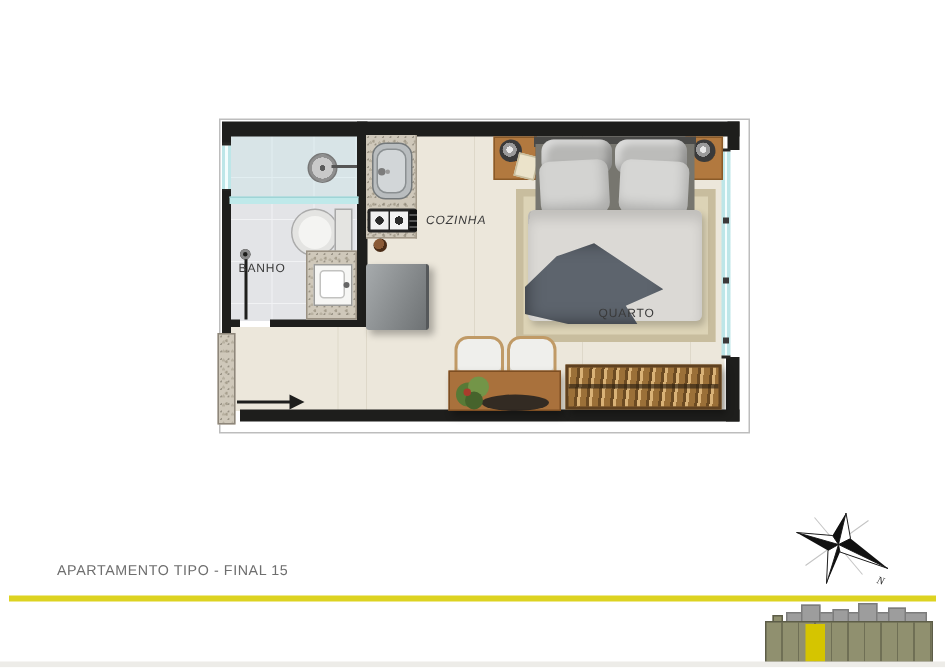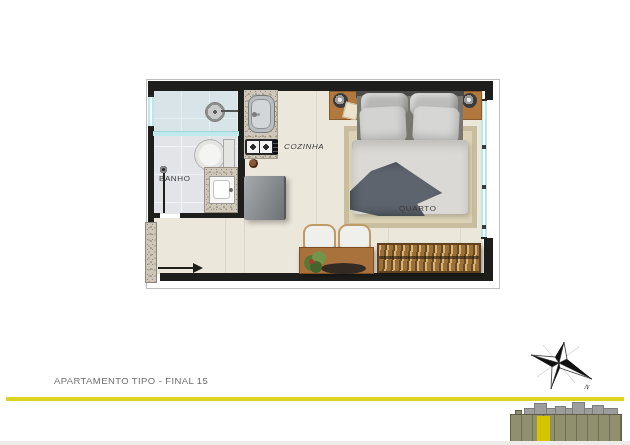--- a/index.html
+++ b/index.html
@@ -131,21 +131,21 @@
   <div class="abs" style="left:379px;top:256px;width:100px;height:3px;background:#2c2013;opacity:.65;"></div>
 
   <div class="abs" style="left:158px;top:267px;width:36px;height:2px;background:#1e1e1c;"></div>
   <div class="abs" style="left:193px;top:263px;width:0;height:0;border-left:10px solid #1e1e1c;
               border-top:5px solid transparent;border-bottom:5px solid transparent;"></div>
 
   <div class="room-label" style="left:159px;top:150px;margin-top:24px;">BANHO</div>
   <div class="room-label" style="left:284px;top:142px;font-style:italic;">COZINHA</div>
   <div class="room-label" style="left:399px;top:204px;">QUARTO</div>
 
-  <div class="abs" style="left:54px;top:375px;font-size:9.5px;color:#6e6e6e;letter-spacing:.4px;text-align:center;">APARTAMENTO TIPO - FINAL 15</div>
+  <div class="abs" style="left:38px;top:375px;font-size:9.5px;color:#6e6e6e;letter-spacing:.4px;text-align:center;">APARTAMENTO TIPO - FINAL 15</div>
   <div class="abs" style="left: 6px; top: 397px; width: 618px; height: 4px; background: rgb(221, 211, 33);"></div>
 
   <svg class="abs" style="left:529px;top:341px;" width="66" height="52" viewBox="0 0 66 52">
     <line x1="8" y1="36" x2="50" y2="6" stroke="#c4c4c4" stroke-width="0.7"></line>
     <line x1="14" y1="4" x2="46" y2="42" stroke="#c4c4c4" stroke-width="0.7"></line>
     <polygon points="35,1 38,18 63,38 31,27 22,48 23,26 2,14 26,16" fill="#111"></polygon>
     <polygon points="35,1 38,18 30,22" fill="#fff" stroke="#111" stroke-width="0.6"></polygon>
     <polygon points="63,38 31,27 30,22" fill="#fff" stroke="#111" stroke-width="0.6"></polygon>
     <polygon points="22,48 23,26 30,22" fill="#fff" stroke="#111" stroke-width="0.6"></polygon>
     <polygon points="2,14 26,16 30,22" fill="#fff" stroke="#111" stroke-width="0.6"></polygon>

